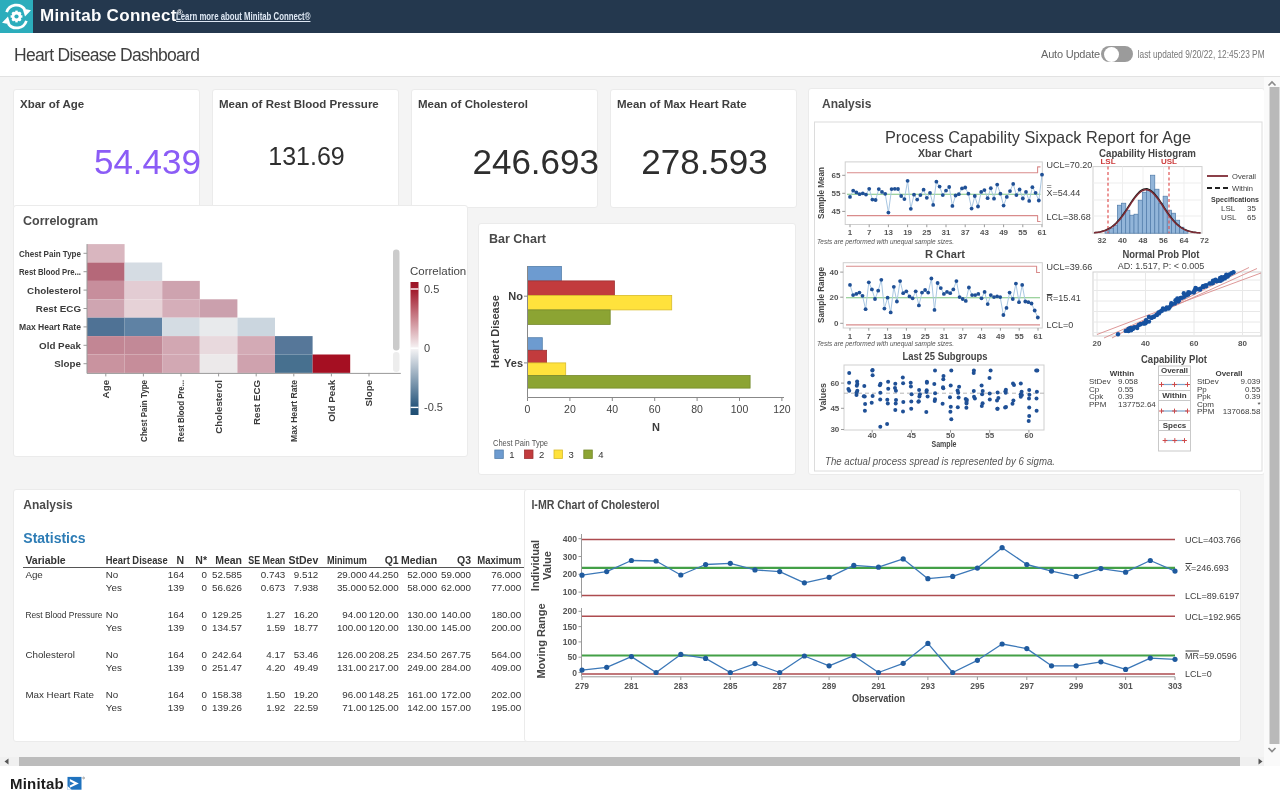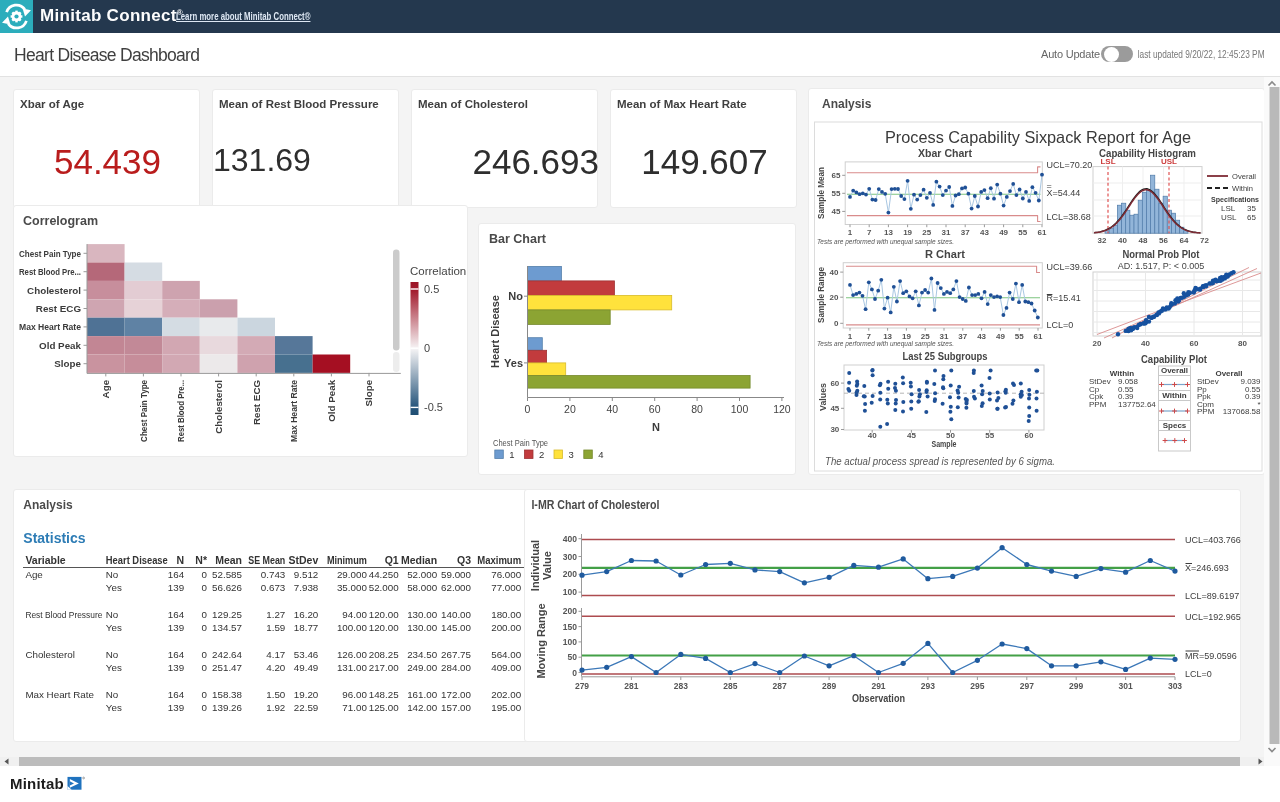--- a/index.html
+++ b/index.html
@@ -29,33 +29,33 @@
 <div class="abs" style="left:176px;top:11px;font-size:10px;color:#dde7f3;font-weight:bold;text-decoration:underline;transform:scaleX(0.78);transform-origin:0 0;white-space:nowrap">Learn more about Minitab Connect®</div>
 <div class="abs" style="left:0;top:33px;width:1280px;height:44px;background:#fff;border-bottom:1px solid #e2e2e2"></div>
 <div class="abs" style="left:14px;top:45px;font-size:17.5px;letter-spacing:-0.7px;color:#3f3f3f">Heart Disease Dashboard</div>
 <div class="abs" style="left:1041px;top:48px;font-size:11px;letter-spacing:-0.2px;color:#666;white-space:nowrap">Auto Update</div>
 <div class="abs" style="left:1101px;top:46px;width:32px;height:16px;background:#9b9b9b;border-radius:8px"></div>
 <div class="abs" style="left:1103.5px;top:46.5px;width:15px;height:15px;background:#fff;border-radius:50%"></div>
 <div class="abs" style="right:15px;top:48px;font-size:10.5px;color:#777;white-space:nowrap;transform:scaleX(0.79);transform-origin:100% 0">last updated 9/20/22, 12:45:23 PM</div>
 <div class="abs" style="left:0;top:77px;width:1280px;height:689px;background:#f4f4f4"></div>
 <div class="panel" style="left:13px;top:89px;width:187px;height:119px">
 <div style="position:absolute;left:6px;top:8px;font-size:11.5px;font-weight:bold;color:#3f3f3f">Xbar of Age</div>
-<div style="position:absolute;left:0;top:52px;width:187px;text-align:center;font-size:35px;color:#b91c1c">54.439</div>
+<div style="position:absolute;left:0;top:52px;width:187px;text-align:right;font-size:35px;color:#8b5cf6">54.439</div>
 </div>
 <div class="panel" style="left:212px;top:89px;width:187px;height:119px">
 <div style="position:absolute;left:6px;top:8px;font-size:11.5px;font-weight:bold;color:#3f3f3f">Mean of Rest Blood Pressure</div>
-<div style="position:absolute;left:0;top:52px;width:187px;font-size:32px;color:#2e2e2e">131.69</div>
+<div style="position:absolute;left:0;top:52px;width:187px;text-align:center;font-size:25px;color:#2e2e2e">131.69</div>
 </div>
 <div class="panel" style="left:411px;top:89px;width:187px;height:119px">
 <div style="position:absolute;left:6px;top:8px;font-size:11.5px;font-weight:bold;color:#3f3f3f">Mean of Cholesterol</div>
 <div style="position:absolute;left:0;top:52px;width:187px;text-align:right;font-size:35px;color:#2e2e2e">246.693</div>
 </div>
 <div class="panel" style="left:610px;top:89px;width:187px;height:119px">
 <div style="position:absolute;left:6px;top:8px;font-size:11.5px;font-weight:bold;color:#3f3f3f">Mean of Max Heart Rate</div>
-<div style="position:absolute;left:0;top:52px;width:187px;text-align:center;font-size:35px;color:#2e2e2e">149.607</div>
+<div style="position:absolute;left:0;top:52px;width:187px;text-align:center;font-size:35px;color:#2e2e2e">278.593</div>
 </div>
 <div class="panel" style="left:13px;top:205px;width:455px;height:252px">
 <svg width="455" height="252" viewBox="0 0 455 252" style="position:absolute;left:0;top:0;font-family:'Liberation Sans',sans-serif">
       <text x="9.0" y="18.6" font-size="12.5" fill="#4a4a4a" text-anchor="start" font-weight="bold" style="">Correlogram</text>
       <rect x="73.0" y="38.1" width="37.6" height="18.4" fill="#D9B6BF"></rect>
       <rect x="73.0" y="56.5" width="37.6" height="18.4" fill="#B56879"></rect>
       <rect x="110.6" y="56.5" width="37.6" height="18.4" fill="#D5DCE3"></rect>
       <rect x="73.0" y="74.9" width="37.6" height="18.4" fill="#C78E9C"></rect>
       <rect x="110.6" y="74.9" width="37.6" height="18.4" fill="#E3CCD3"></rect>
       <rect x="148.2" y="74.9" width="37.6" height="18.4" fill="#CEA3AF"></rect>

